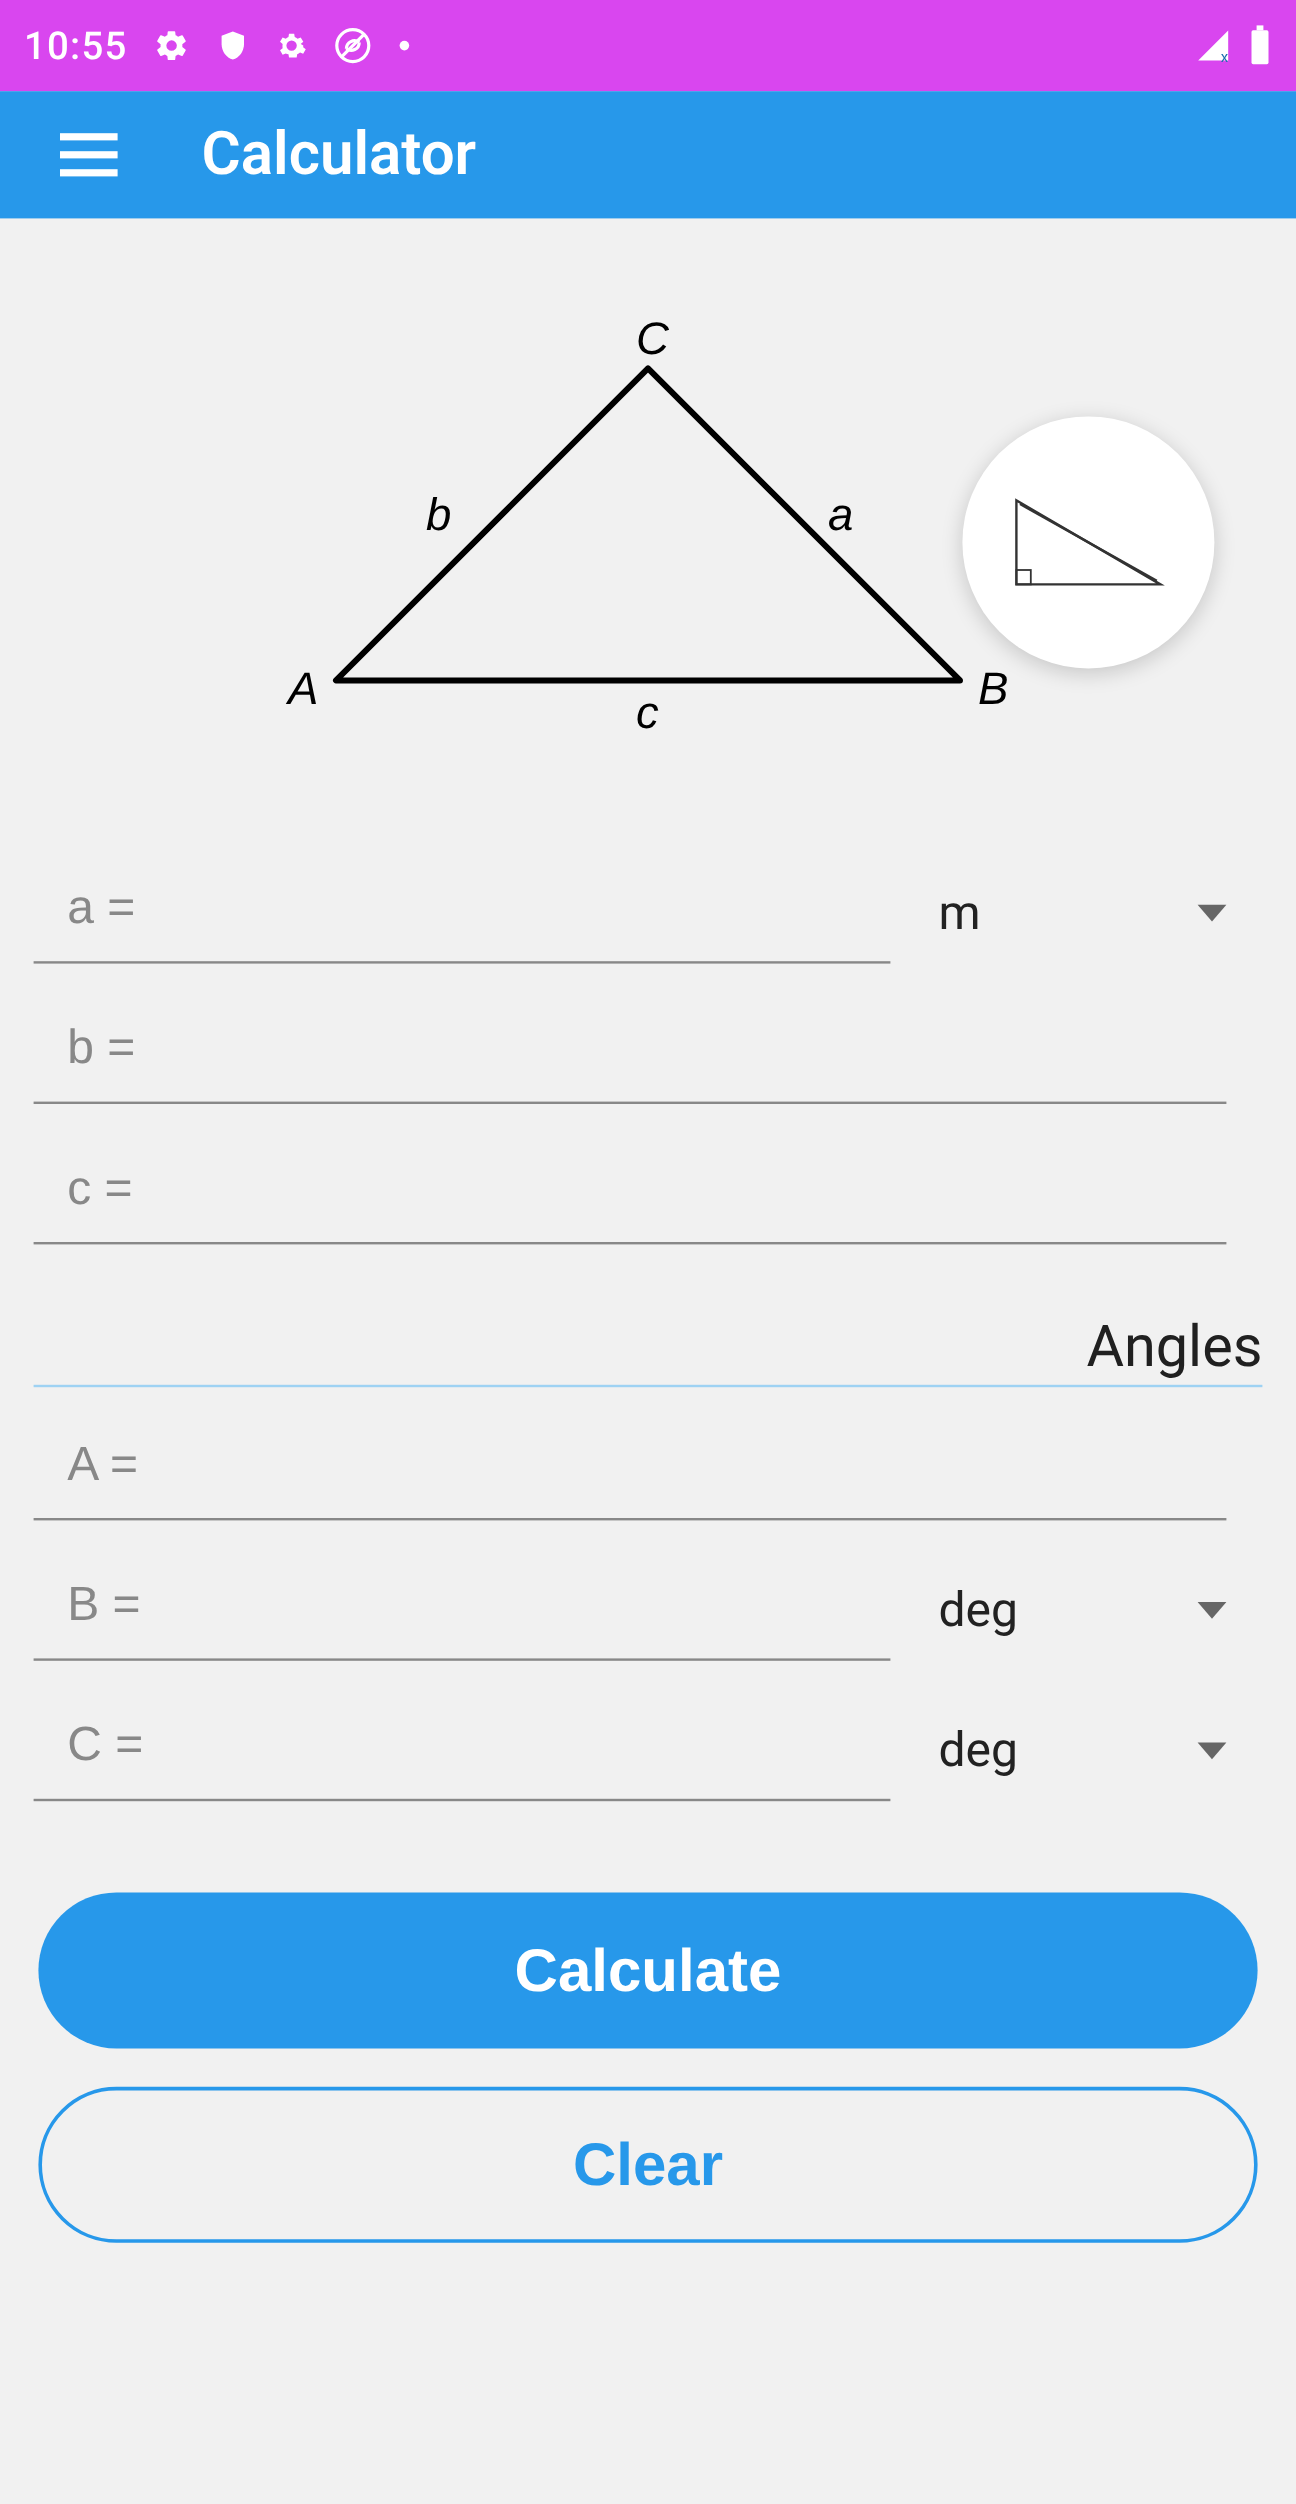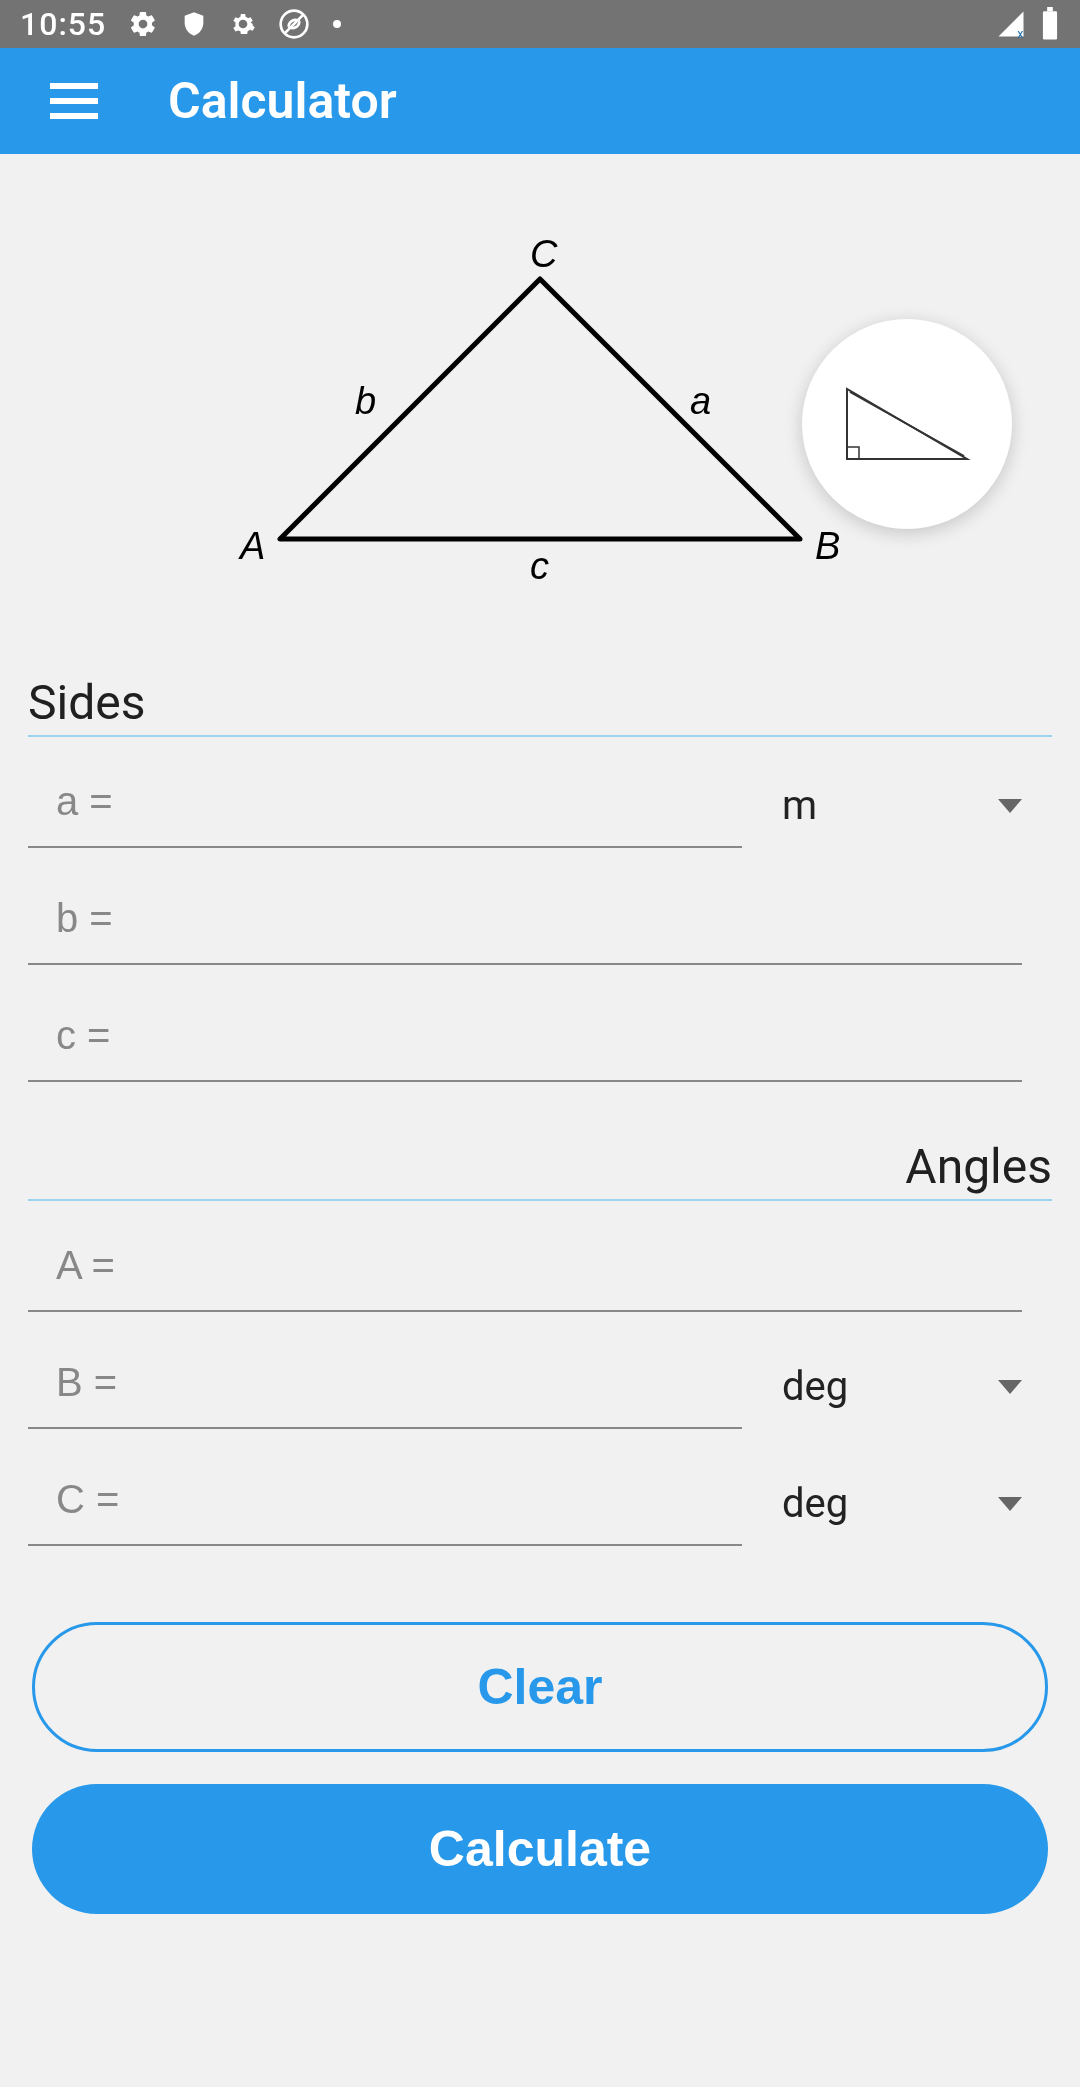--- a/index.html
+++ b/index.html
@@ -4,22 +4,22 @@
 <style>
   * { box-sizing: border-box; margin: 0; padding: 0; }
   body {
     width: 1080px;
     height: 2087px;
     background: #f1f1f1;
     font-family: Roboto, Arial, sans-serif;
     overflow: hidden;
   }
   .status-bar {
-    height: 48px;
-    background: #737373;
+    height: 76px;
+    background: #d946ef;
     display: flex;
     align-items: center;
     justify-content: space-between;
     padding: 0 20px;
     color: #fff;
   }
   .status-left { display: flex; align-items: center; gap: 22px; }
   .status-right { display: flex; align-items: center; gap: 12px; }
   .status-time { font-size: 32px; font-weight: 500; letter-spacing: 1px; }
   .status-icon { display: inline-flex; }
@@ -213,21 +213,20 @@
 
     <div class="thumb-circle">
       <svg class="thumb-svg" viewBox="0 0 150 100">
         <polygon points="15,15 15,85 135,85" fill="none" stroke="#333" stroke-width="2"></polygon>
         <line x1="18" y1="18" x2="132" y2="82" stroke="#333" stroke-width="2"></line>
         <rect x="15" y="73" width="12" height="12" fill="none" stroke="#333" stroke-width="1.5"></rect>
       </svg>
     </div>
   </div>
 
-  <div class="section-header">Sides</div>
 
   <div class="field-row">
     <input class="field-input" placeholder="a =" style="">
     <div class="unit-cell">
       <span class="unit-text">m</span>
       <span class="caret-down"></span>
     </div>
   </div>
 
   <div class="field-row">
@@ -254,17 +253,17 @@
 
   <div class="field-row">
     <input class="field-input" placeholder="C =" style="">
     <div class="unit-cell">
       <span class="unit-text">deg</span>
       <span class="caret-down"></span>
     </div>
   </div>
 
   <div class="buttons">
+    <button class="btn btn-primary">Calculate</button>
     <button class="btn btn-outline">Clear</button>
-    <button class="btn btn-primary">Calculate</button>
   </div>
 
 </div>
 
 </body></html>

